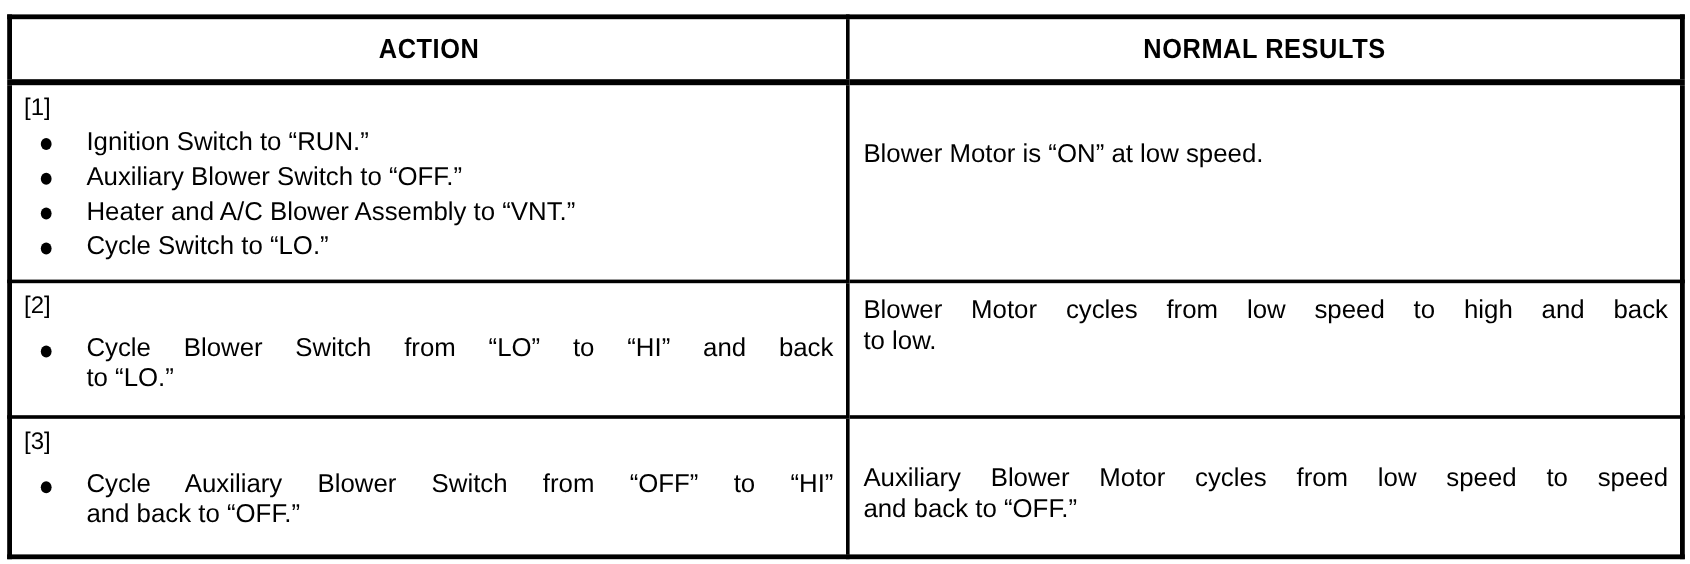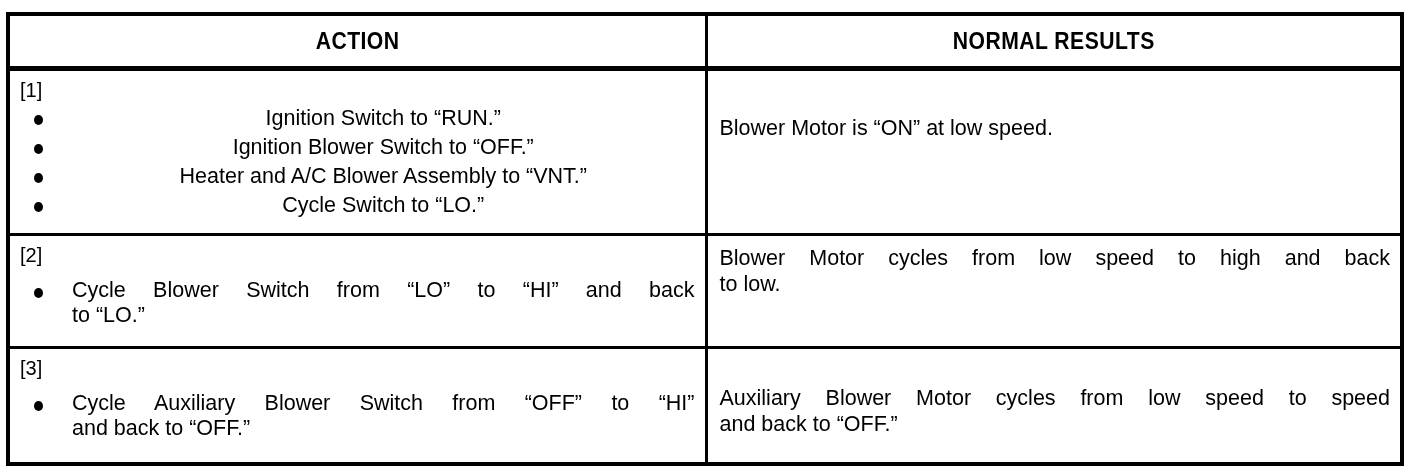--- a/index.html
+++ b/index.html
@@ -115,21 +115,20 @@
     position: absolute;
     left: 14px;
     top: 0.47em;
     width: 9px;
     height: 10px;
     background: #000000;
     border-radius: 50%;
   }
   .bullets > li .li-text {
     display: block;
-    text-align: center;
   }
 
   
   .bullets > li.justify .li-text {
     text-align: justify;
     text-align-last: left;
   }
   .bullets > li.justify .li-text .line1 {
     display: block;
     text-align: justify;
@@ -207,21 +206,21 @@
         <td>
           <div class="cell-pad action">
             <div class="step-no">[1]</div>
             <ul class="bullets">
               <li>
                 <span class="bullet-dot"></span>
                 <span class="li-text">Ignition Switch to “RUN.”</span>
               </li>
               <li>
                 <span class="bullet-dot"></span>
-                <span class="li-text">Ignition Blower Switch to “OFF.”</span>
+                <span class="li-text">Auxiliary Blower Switch to “OFF.”</span>
               </li>
               <li>
                 <span class="bullet-dot"></span>
                 <span class="li-text">Heater and A/C Blower Assembly to “VNT.”</span>
               </li>
               <li>
                 <span class="bullet-dot"></span>
                 <span class="li-text">Cycle Switch to “LO.”</span>
               </li>
             </ul>

